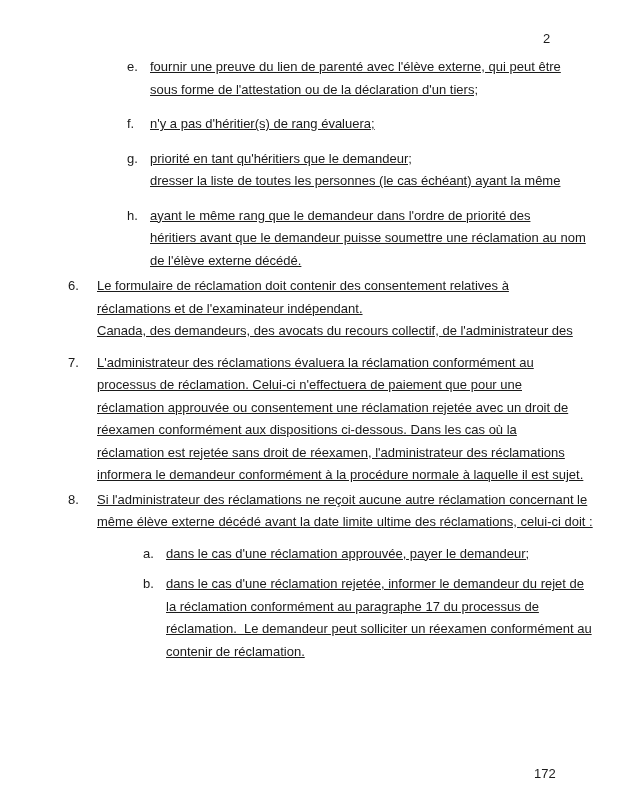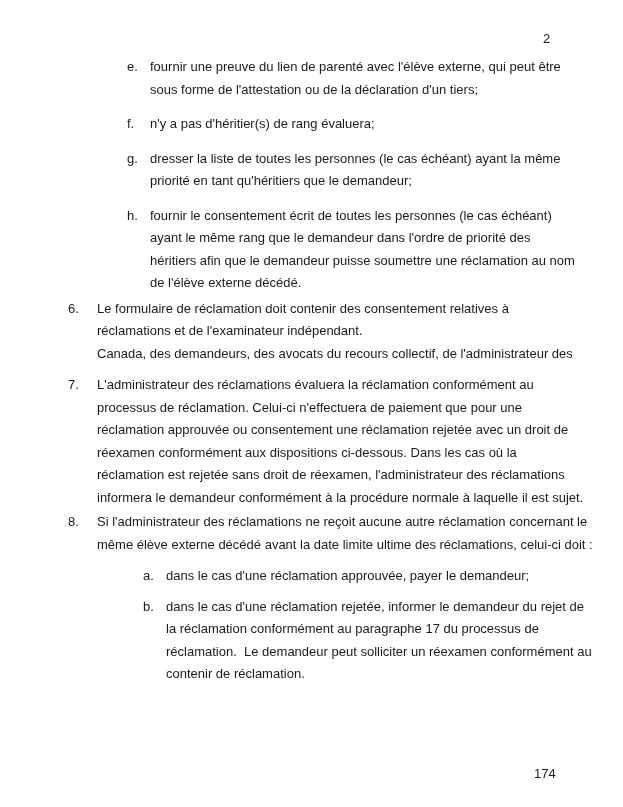--- a/index.html
+++ b/index.html
@@ -52,48 +52,48 @@
     white-space: pre;
   }
   .level-letter { padding-left: 150px; }
   .level-letter > .marker { left: 127px; }
   .level-number { padding-left: 97px; }
   .level-number > .marker { left: 68px; }
   .level-sub { padding-left: 166px; }
   .level-sub > .marker { left: 143px; }
   .line {
     white-space: pre;
+    text-decoration: underline;
   }
 </style>
 </head>
 <body>
 
 <div class="page">
   <div class="page-num top">2</div>
 
   <div id="content">
       <div class="para level-letter" style="margin-top: 0px;">
         <span class="marker">e.</span>
         <div class="line">fournir une preuve du lien de parenté avec l'élève externe, qui peut être</div>
         <div class="line">sous forme de l'attestation ou de la déclaration d'un tiers;</div>
       </div>
       <div class="para level-letter" style="margin-top: 12px;">
         <span class="marker">f.</span>
         <div class="line">n'y a pas d'héritier(s) de rang évaluera;</div>
       </div>
       <div class="para level-letter" style="margin-top: 12px;">
         <span class="marker">g.</span>
+        <div class="line">priorité en tant qu'héritiers que le demandeur;</div>
         <div class="line">dresser la liste de toutes les personnes (le cas échéant) ayant la même</div>
-        <div class="line">priorité en tant qu'héritiers que le demandeur;</div>
       </div>
       <div class="para level-letter" style="margin-top: 12px;">
         <span class="marker">h.</span>
-        <div class="line">fournir le consentement écrit de toutes les personnes (le cas échéant)</div>
         <div class="line">ayant le même rang que le demandeur dans l'ordre de priorité des</div>
-        <div class="line">héritiers afin que le demandeur puisse soumettre une réclamation au nom</div>
+        <div class="line">héritiers avant que le demandeur puisse soumettre une réclamation au nom</div>
         <div class="line">de l'élève externe décédé.</div>
       </div>
       <div class="para level-number" style="margin-top: 3px;">
         <span class="marker">6.</span>
         <div class="line">Le formulaire de réclamation doit contenir des consentement relatives à</div>
         <div class="line">réclamations et de l'examinateur indépendant.</div>
         <div class="line">Canada, des demandeurs, des avocats du recours collectif, de l'administrateur des</div>
       </div>
       <div class="para level-number" style="margin-top: 9px;">
         <span class="marker">7.</span>
@@ -115,14 +115,14 @@
       </div>
       <div class="para level-sub" style="margin-top: 8px;">
         <span class="marker">b.</span>
         <div class="line">dans le cas d'une réclamation rejetée, informer le demandeur du rejet de</div>
         <div class="line">la réclamation conformément au paragraphe 17 du processus de</div>
         <div class="line">réclamation.  Le demandeur peut solliciter un réexamen conformément au</div>
         <div class="line">contenir de réclamation.</div>
       </div>
     </div>
 
-  <div class="page-num bottom">174</div>
+  <div class="page-num bottom">172</div>
 </div>
 
 </body></html>

